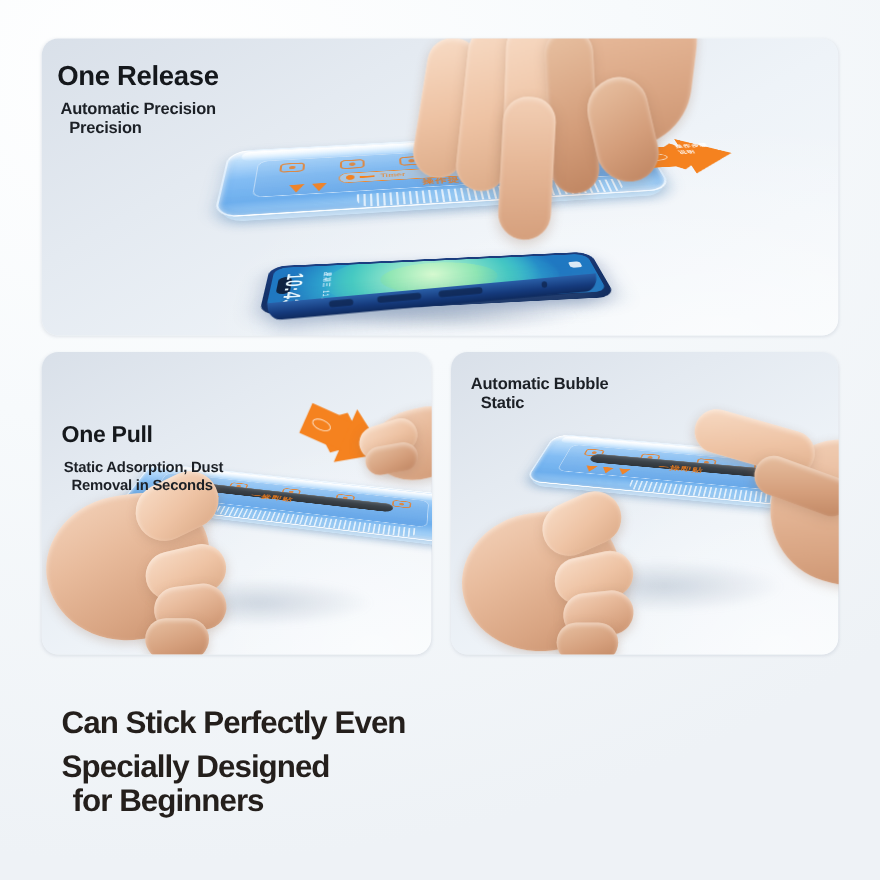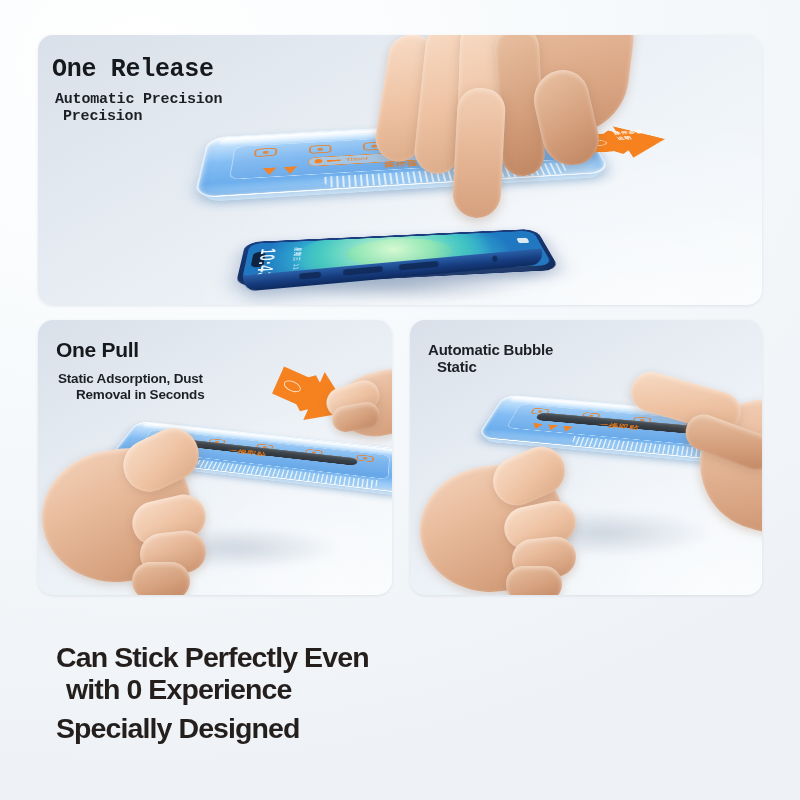--- a/index.html
+++ b/index.html
@@ -48,26 +48,26 @@
     letter-spacing: -.3px;
     white-space: nowrap;
   }
   .cap .s {
     font-weight: bold;
     color: #1c2026;
     line-height: 1.16;
     letter-spacing: -.2px;
   }
 
-  #cap-release { left: 52px; top: 55px; font-family: Liberation Mono, monospace; }
+  #cap-release { left: 52px; top: 55px; }
   #cap-release .h { font-size: 25px; }
   #cap-release .s { font-size: 15px; margin-top: 7px; margin-left: 3px; }
 
   #cap-pull { left: 56px; top: 338px; }
-  #cap-pull .h { font-size: 21px; }
+  #cap-pull .h { font-size: 21px; margin-top: 46px; }
   #cap-pull .s { font-size: 13.5px; margin-top: 9px; margin-left: 2px; }
 
   #cap-swipe { left: 424px; top: 337px; }
   #cap-swipe .h { font-size: 21px; }
   #cap-swipe .s { font-size: 15px; margin-top: 4px; margin-left: 4px; }
 
   
   #headline {
     position: absolute;
     left: 36px;
@@ -556,27 +556,27 @@
 
   <div class="cap" id="cap-release">
     <div class="h">One Release</div>
     <div class="s">Automatic Precision</div>
     <div class="s" style="margin-top:0;margin-left:11px;">Precision</div>
   </div>
 
   <div class="cap" id="cap-pull">
     <div class="h">One Pull</div>
     <div class="s">Static Adsorption, Dust</div>
-    <div class="s" style="margin-top:0;margin-left:20px;">Removal in Seconds</div>
+    <div class="s" style="margin-top:0;margin-left:9px;">Removal in Seconds</div>
   </div>
 
   <div class="cap" id="cap-swipe">
     <div class="s">Automatic Bubble</div>
     <div class="s" style="margin-top:0;margin-left:13px;">Static</div>
   </div>
 
   <div id="headline">
     <div>Can Stick Perfectly Even</div>
-    <div class="i">with 0 Experience</div>
     <div class="gap">Specially Designed</div>
+    <div class="i">for Beginners</div>
   </div>
 
 </div>
 
 </body></html>

